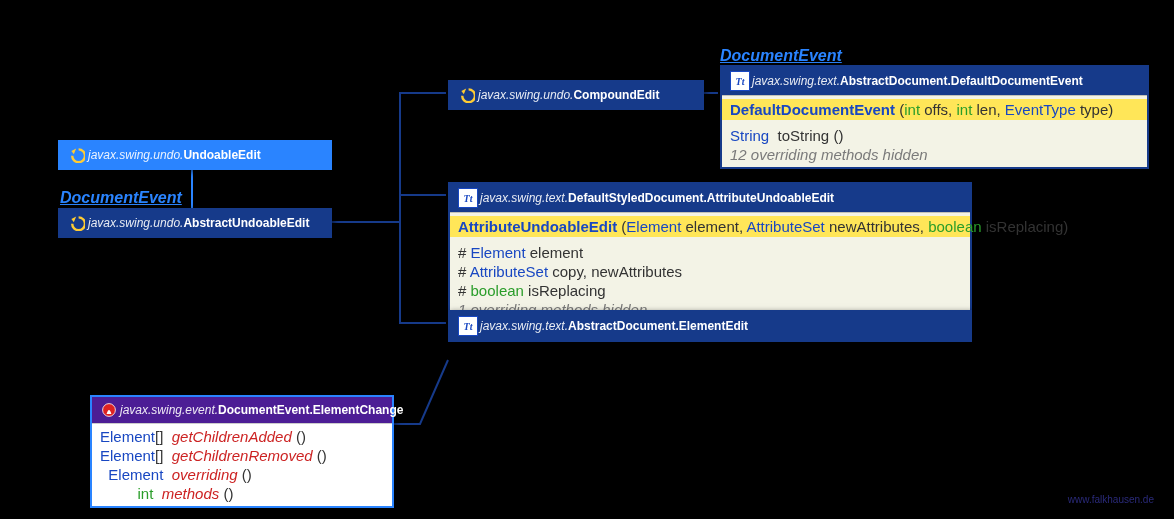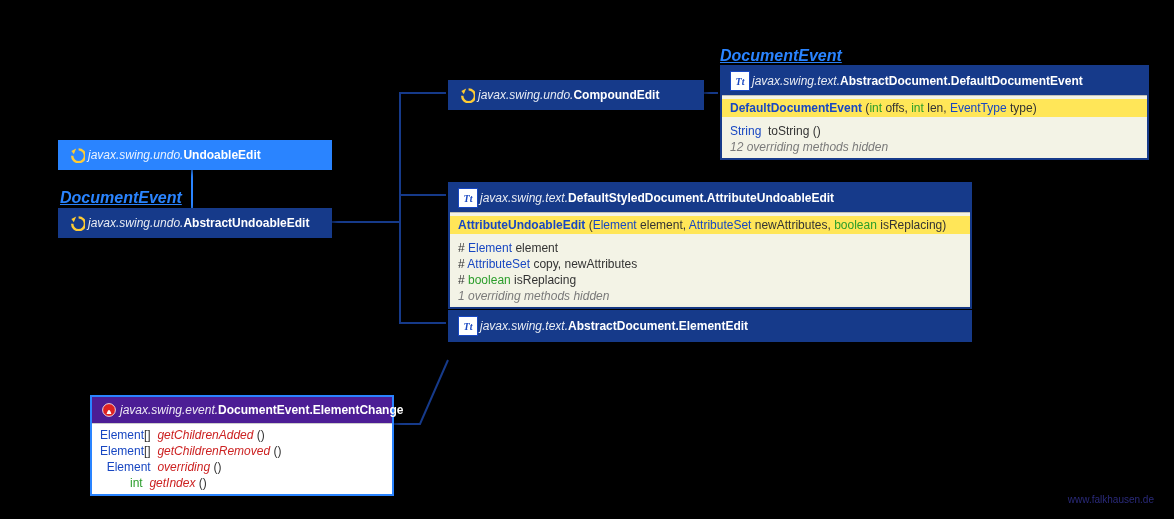--- a/index.html
+++ b/index.html
@@ -1,20 +1,20 @@
 <!DOCTYPE html>
 <html><head>
 <meta charset="utf-8">
 <style>
 html,body{margin:0;padding:0;background:#000;font-family:Verdana,Arial,sans-serif;font-size:11px;color:#333;width:1174px;height:519px;overflow:hidden;position:relative}
 .node{position:absolute;border:2px solid;box-shadow:2px 2px 6px rgba(0,0,0,.6)}
 .header{padding:4px 8px;font-size:12px;white-space:nowrap;display:flex;align-items:center;gap:2px}
 .pkg{font-weight:normal;font-style:italic;opacity:.9}
 .cls{font-weight:bold}
-.body{background:#f3f3e6;border-top:1px solid rgba(0,0,0,.2);padding:3px 8px;font-size:12px}
+.body{background:#f3f3e6;border-top:1px solid rgba(0,0,0,.2);padding:3px 8px;font-size:15px}
 .row{padding:1px 0;white-space:nowrap}
 .hi-row{background:#ffe658;margin:0 -8px;padding:2px 8px}
 .t-blue{color:#1847c2}
 .t-green{color:#2a9d2a}
 .t-red{color:#c22}
 .t-gray{color:#7a7a7a;font-style:italic}
 .sup{position:absolute;color:#2a84ff;font-style:italic;font-weight:bold;font-size:16px;text-decoration:underline}
 .ic-arrow,.ic-tt,.ic-ball{width:18px;height:18px;display:inline-flex;align-items:center;justify-content:center;flex:none}
 .ic-arrow svg{width:16px;height:16px}
 .ic-tt{background:#fff;color:#1847c2;font-weight:bold;font-size:10px;border:1px solid #1847c2;font-style:italic;font-family:Georgia,serif}
@@ -126,17 +126,17 @@
           <circle cx="10" cy="10" r="8" fill="#d22" stroke="#fff" stroke-width="1"></circle>
           <path d="M7 15 Q10 5 13 15" fill="#fff"></path>
         </svg>
       </span>
     <span><span class="pkg">javax.swing.event.</span><span class="cls">DocumentEvent.ElementChange</span></span>
   </div>
   <div class="body" style="background:#fff">
     <div class="row"><span class="t-blue">Element</span>[]&nbsp;&nbsp;<span class="t-red" style="font-style:italic">getChildrenAdded</span> ()</div>
     <div class="row"><span class="t-blue">Element</span>[]&nbsp;&nbsp;<span class="t-red" style="font-style:italic">getChildrenRemoved</span> ()</div>
     <div class="row">&nbsp;&nbsp;<span class="t-blue">Element</span>&nbsp;&nbsp;<span class="t-red" style="font-style:italic">overriding</span> ()</div>
-    <div class="row">&nbsp;&nbsp;&nbsp;&nbsp;&nbsp;&nbsp;&nbsp;&nbsp;&nbsp;<span class="t-green">int</span>&nbsp;&nbsp;<span class="t-red" style="font-style:italic">getIndex</span> ()</div>
+    <div class="row">&nbsp;&nbsp;&nbsp;&nbsp;&nbsp;&nbsp;&nbsp;&nbsp;&nbsp;<span class="t-green">int</span>&nbsp;&nbsp;<span class="t-red" style="font-style:italic">methods</span> ()</div>
   </div>
 </div>
 
 <a class="footer" style="right:20px;bottom:14px">www.falkhausen.de</a>
 
 </body></html>

